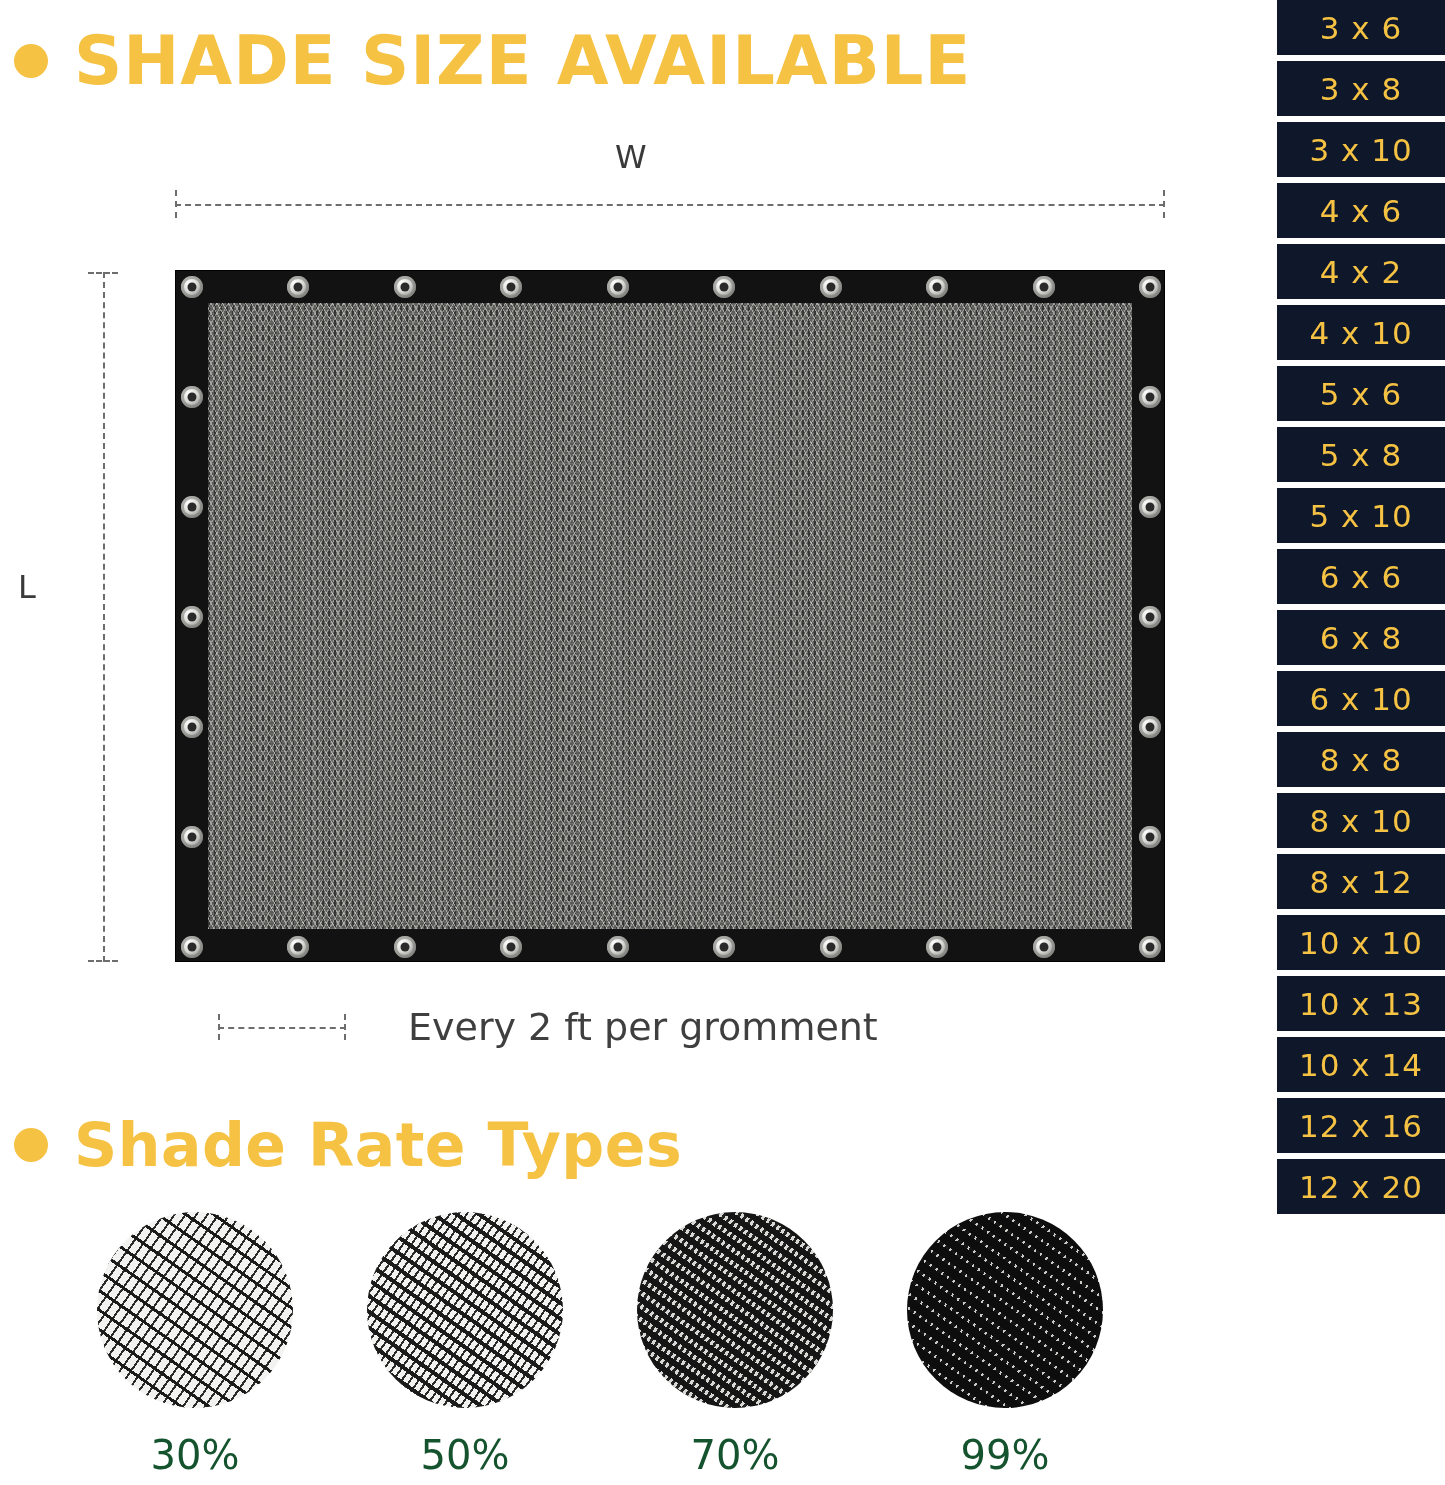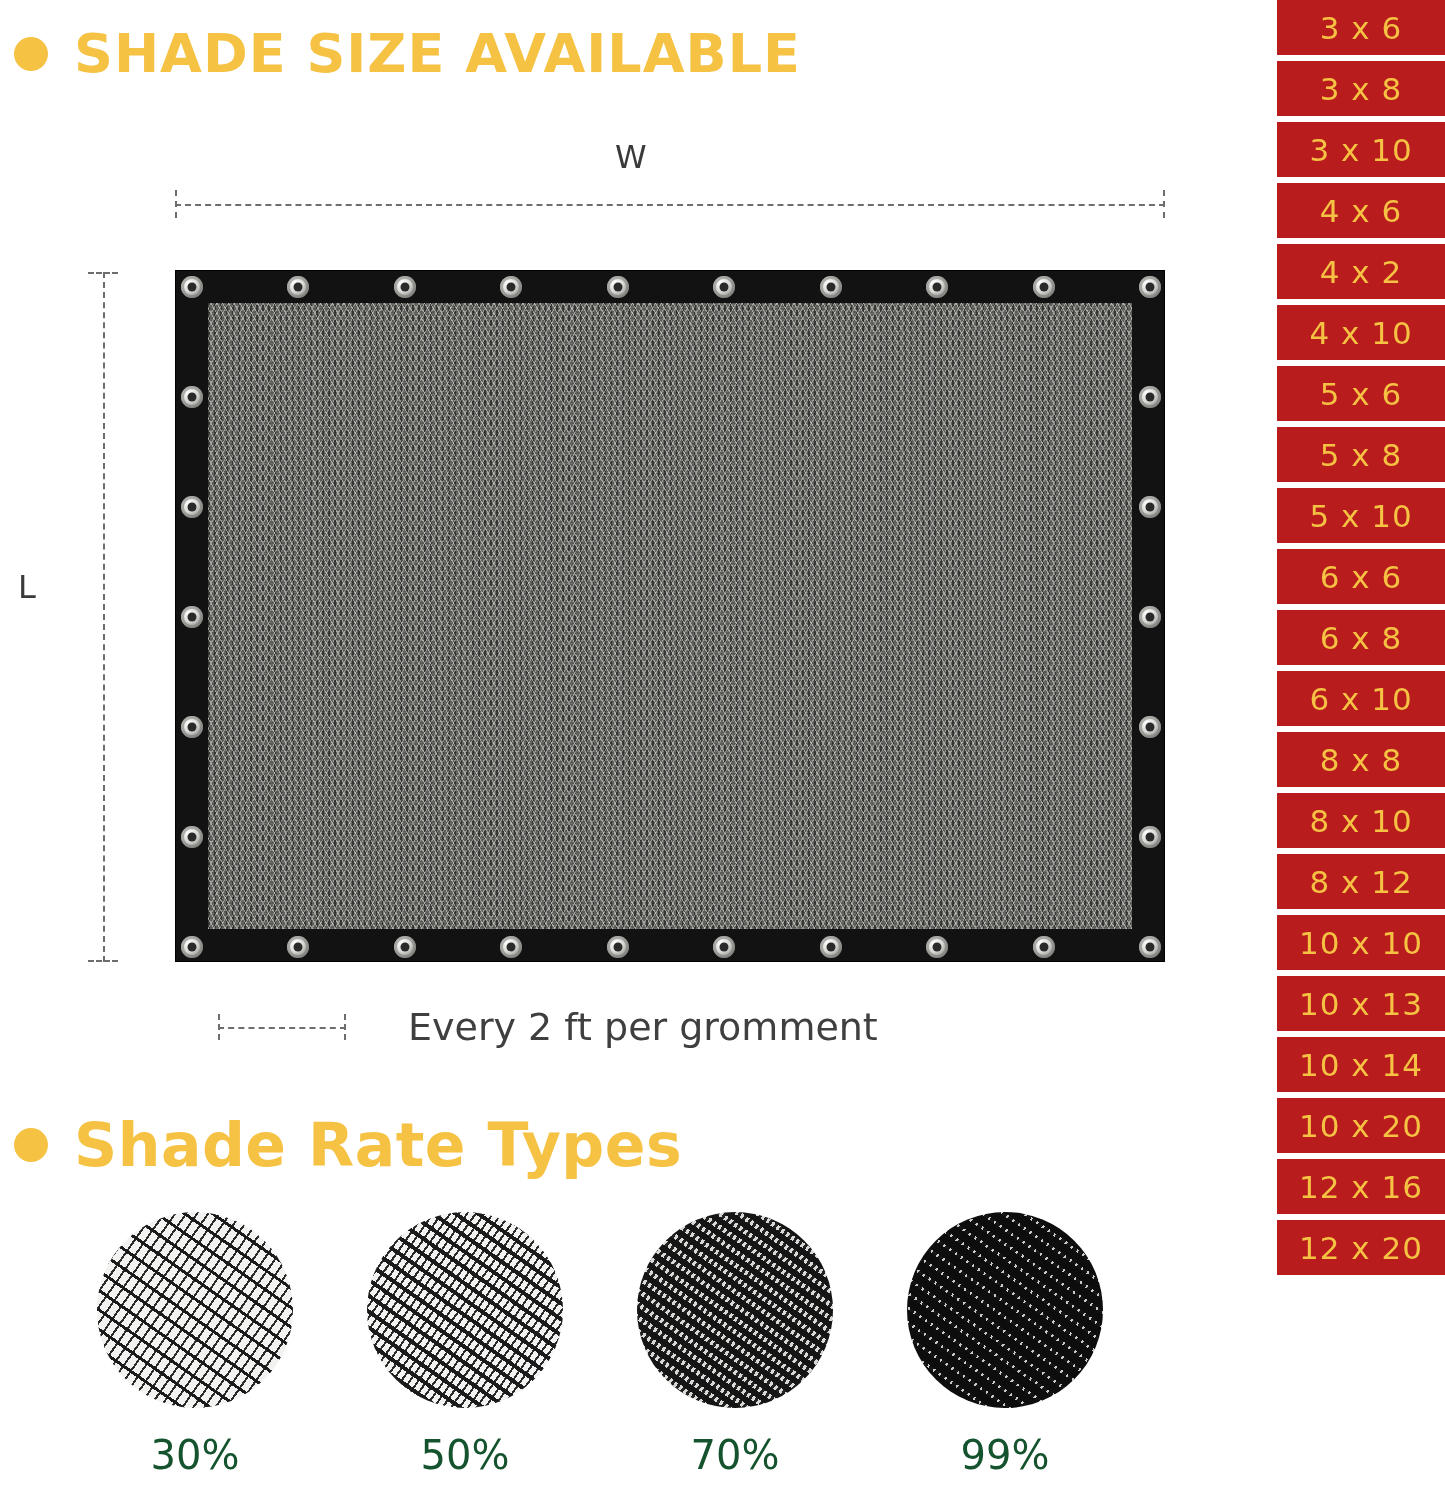--- a/index.html
+++ b/index.html
@@ -30,21 +30,21 @@
   }
   .heading-text {
     margin-left: 26px;
     color: #f5c243;
     font-weight: bold;
     letter-spacing: 0.5px;
     white-space: nowrap;
   }
   #heading-main { top: 22px; left: 14px; }
   #heading-main .heading-text {
-    font-size: 54px;
+    font-size: 67px;
     letter-spacing: 1px;
   }
   #heading-shade { top: 1110px; left: 14px; }
   #heading-shade .heading-text {
     font-size: 60px;
   }
 
   
   #diagram {
     position: absolute;
@@ -260,21 +260,21 @@
     right: 0;
     width: 168px;
     height: 1485px;
     display: flex;
     flex-direction: column;
     justify-content: flex-start;
   }
   .size-chip {
     height: 55px;
     margin-bottom: 6px;
-    background: #b91c1c;
+    background: #0f172a;
     color: #f5c243;
     font-size: 31px;
     display: flex;
     align-items: center;
     justify-content: center;
     letter-spacing: 1px;
     box-sizing: border-box;
   }
 </style>
 </head>
@@ -421,21 +421,18 @@
     <div class="size-chip">
       <span>10 x 10</span>
     </div>
     <div class="size-chip">
       <span>10 x 13</span>
     </div>
     <div class="size-chip">
       <span>10 x 14</span>
     </div>
     <div class="size-chip">
-      <span>10 x 20</span>
-    </div>
-    <div class="size-chip">
       <span>12 x 16</span>
     </div>
     <div class="size-chip">
       <span>12 x 20</span>
     </div>
   </div>
 
 </body></html>

